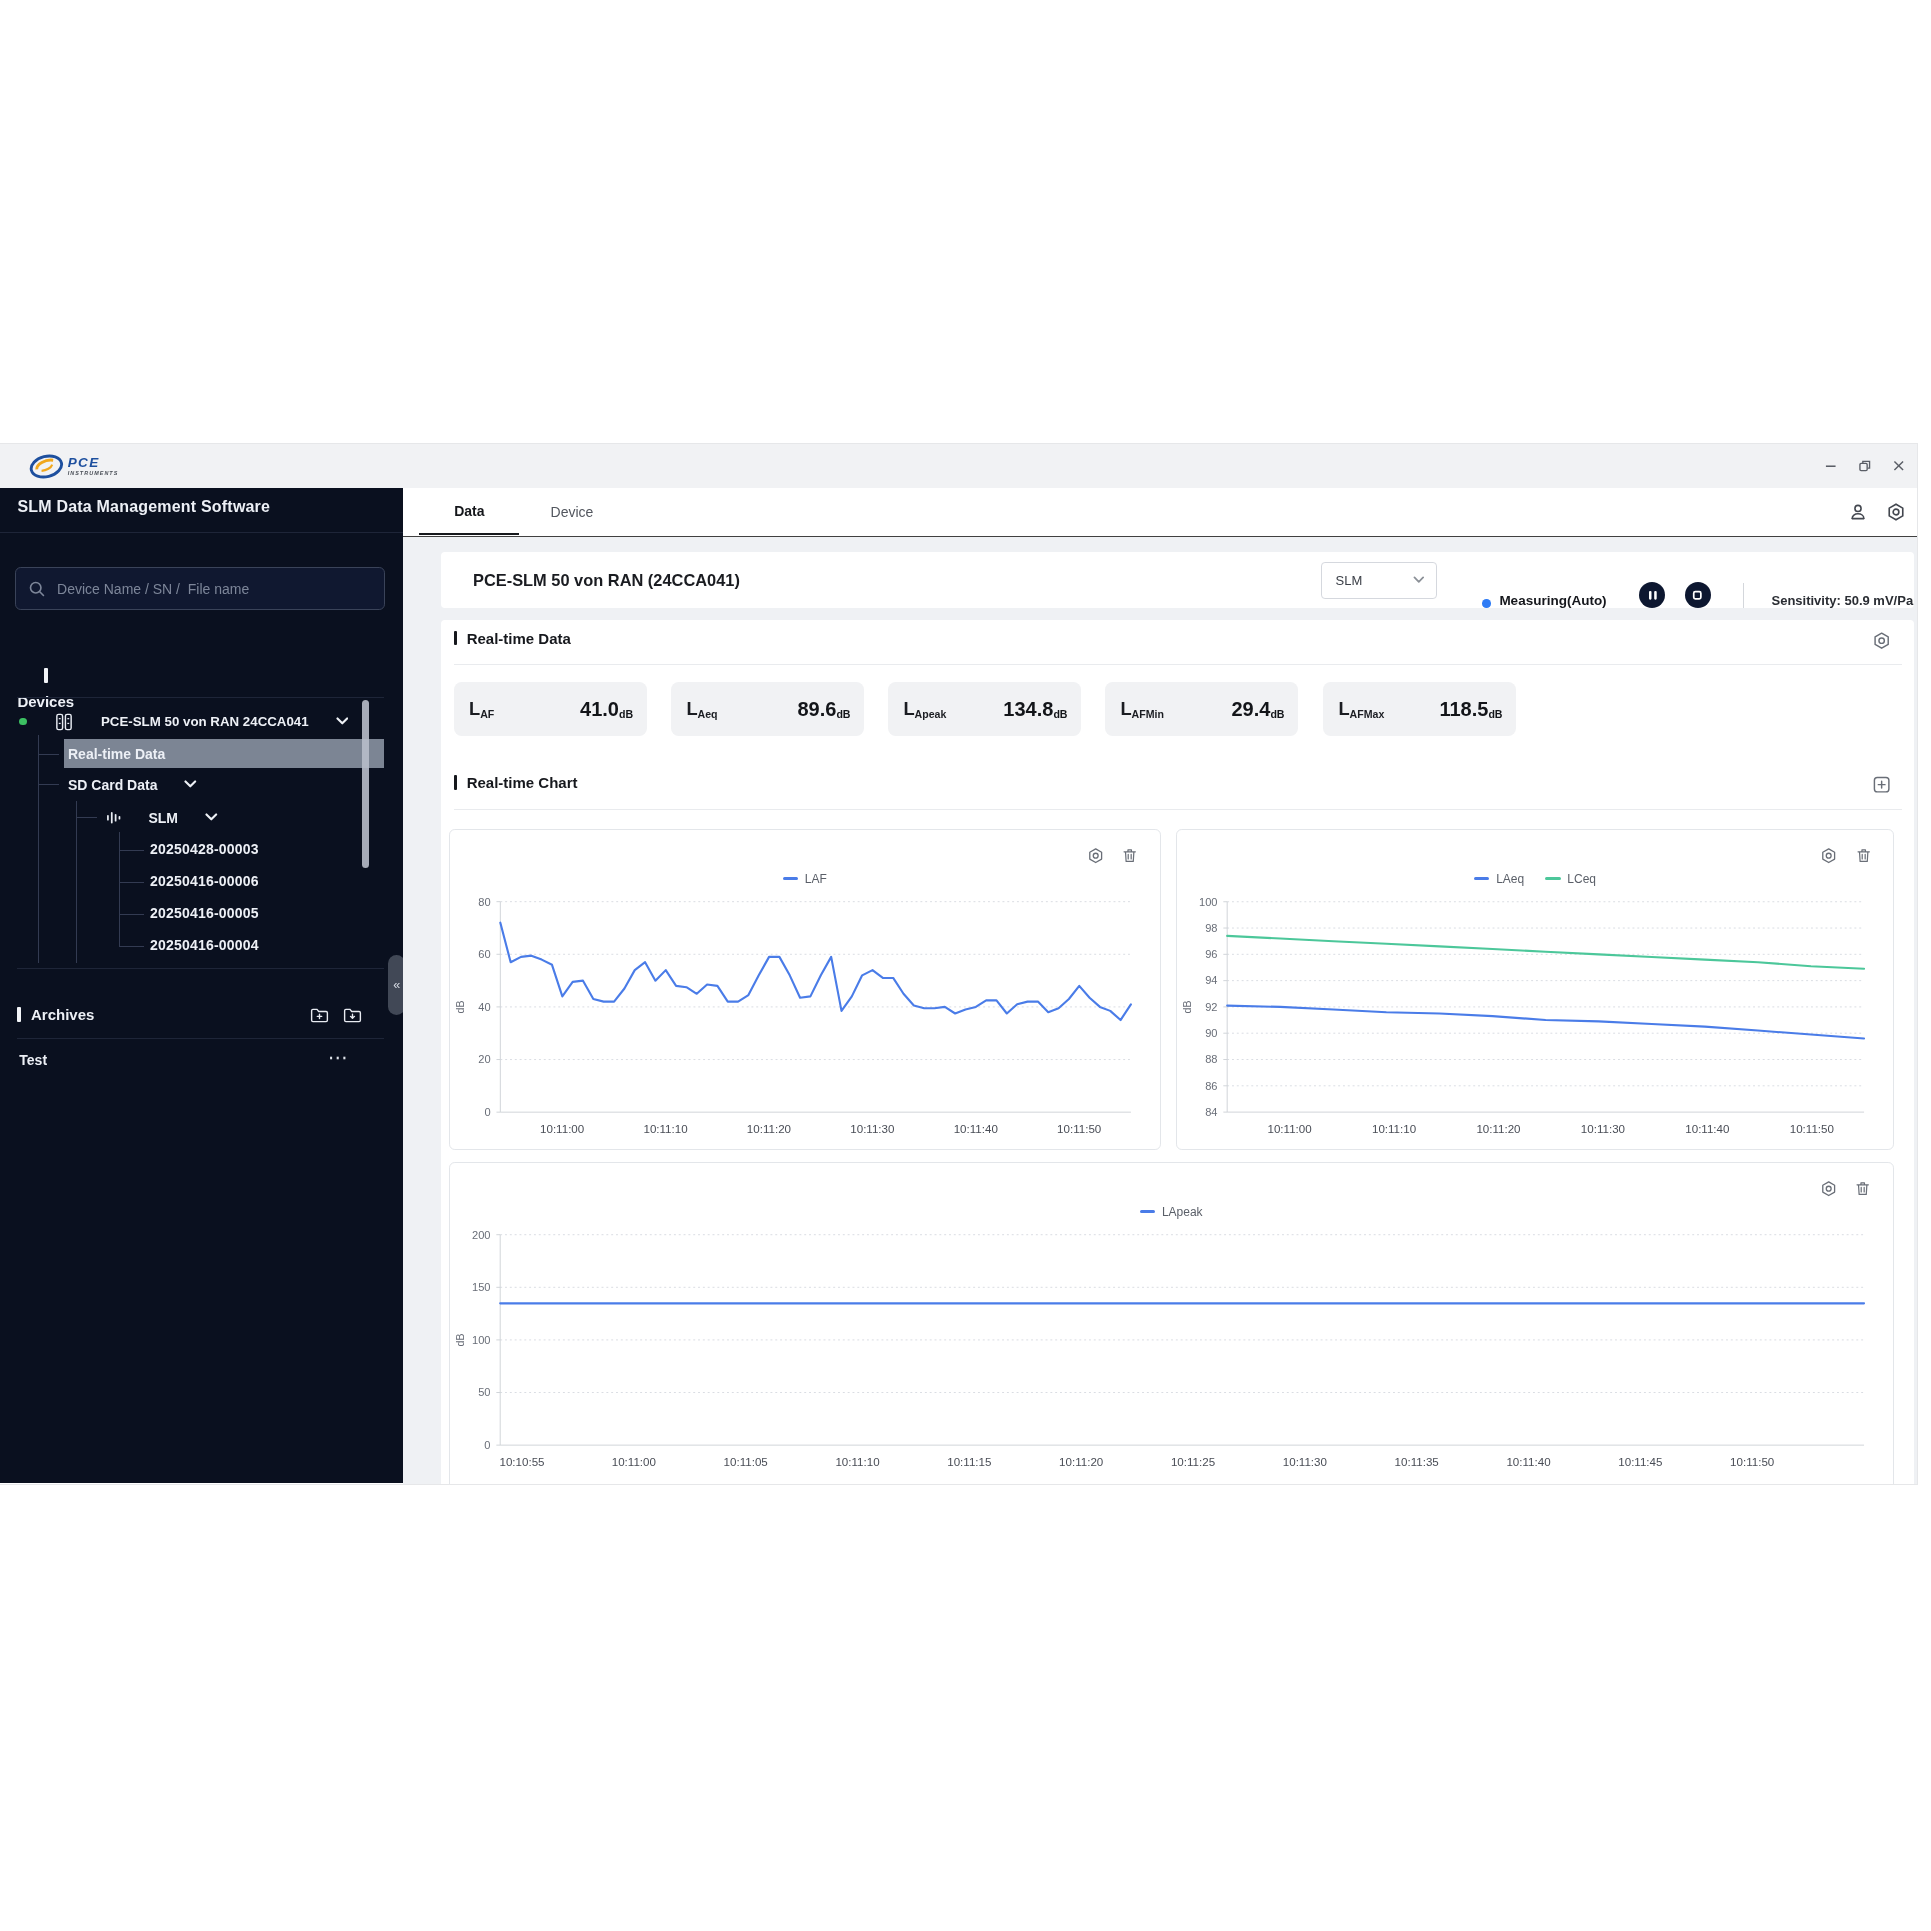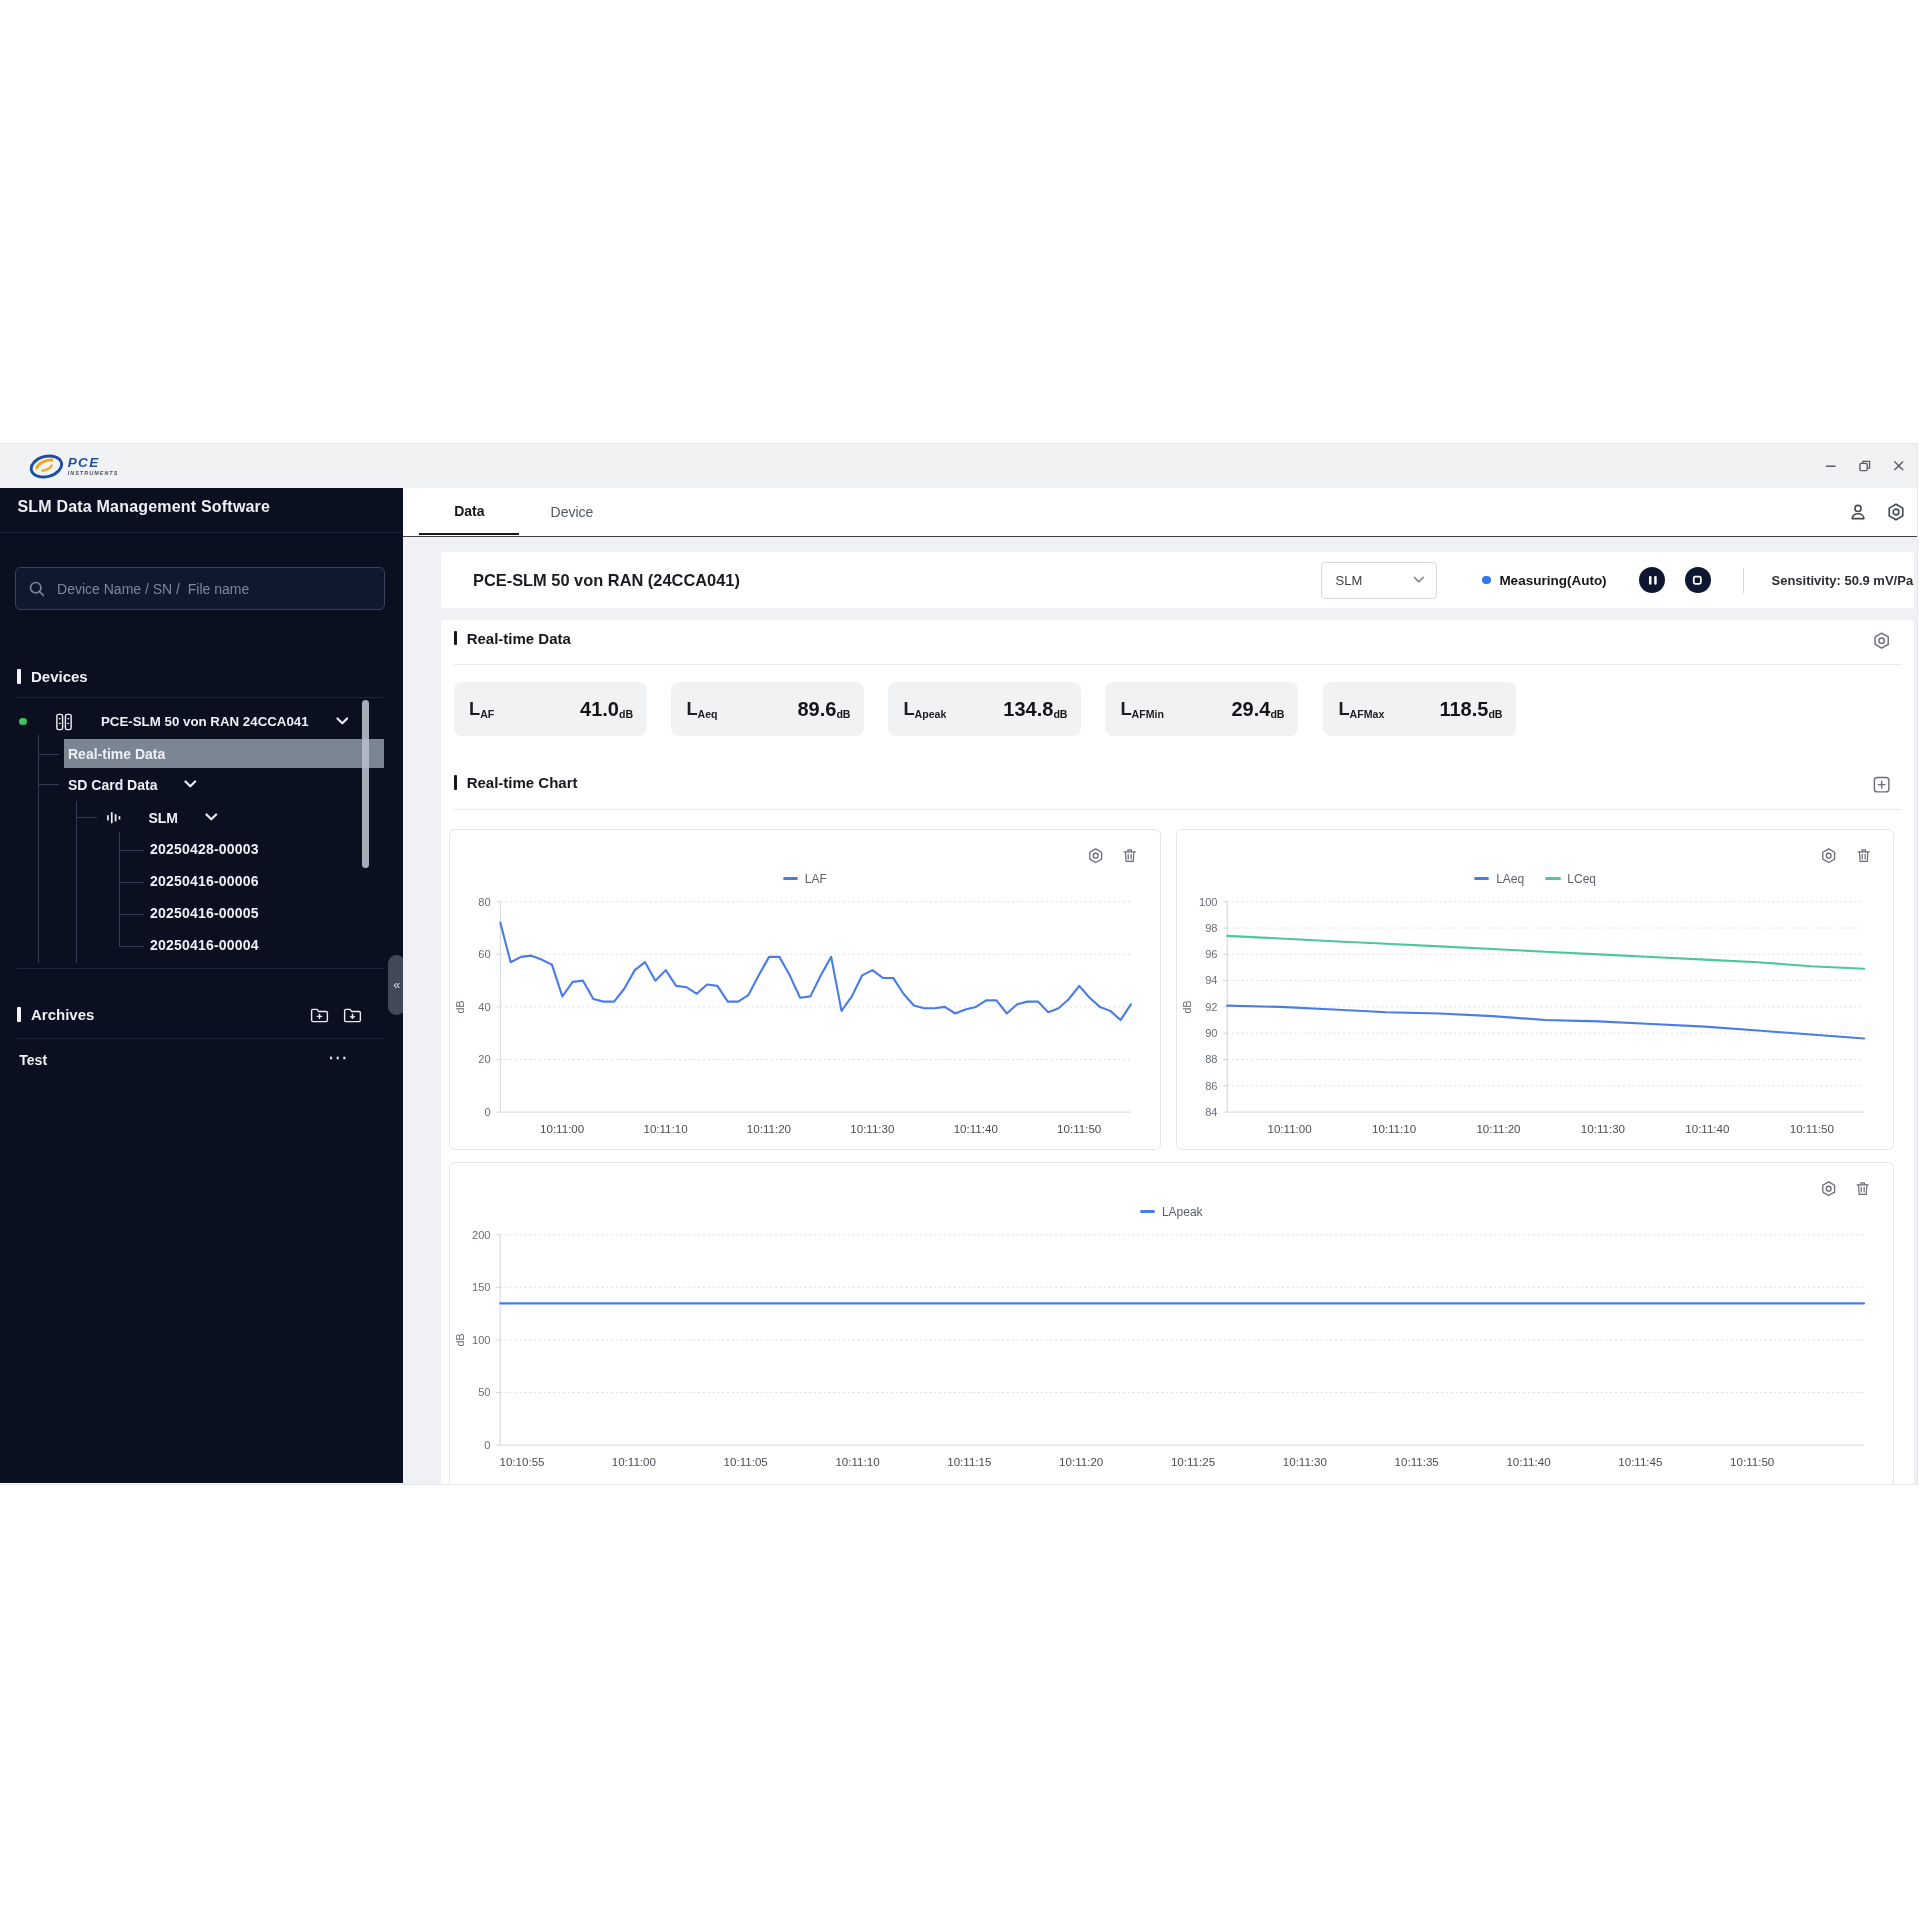--- a/index.html
+++ b/index.html
@@ -34,21 +34,21 @@
   
   .tabbar{left:403px;top:44px;width:1514px;height:48px;background:#fff;border-bottom:2px solid #404040;}
   .tab{top:0;height:47px;display:flex;align-items:center;justify-content:center;font-size:14px;color:#53575f;cursor:pointer;}
   .tab.active{color:#14161a;font-weight:700;border-bottom:2.9px solid #17191d;box-sizing:border-box;}
   .topicon{top:12.6px;width:23px;height:23px;display:flex;align-items:center;justify-content:center;cursor:pointer;}
   .main-bg{left:403px;top:93px;width:1514px;height:947px;background:#eff1f4;}
   .card{background:#fff;border-radius:3.9px;}
   .hdr-card{left:441px;top:108px;width:1473px;height:56px;}
   .hdr-title{left:32px;top:0;height:56px;display:flex;align-items:center;font-size:16.4px;font-weight:700;color:#1a1c21;}
   .mode-select{left:880px;top:9.7px;width:116px;height:37px;border:1px solid #d5d8de;border-radius:3.9px;display:flex;align-items:center;justify-content:space-between;box-sizing:border-box;padding:0 11.6px 0 13.5px;font-size:13px;color:#3c4048;cursor:pointer;background:#fff;}
-  .status-wrap{left:1041px;top:0;height:56px;display:flex;align-items:center;gap:8.7px;}
+  .status-wrap{left:1041px;top:0;height:56px;display:flex;align-items:flex-end;gap:8.7px;}
   .status-text{font-size:13.5px;color:#15171c;font-weight:600;}
   .cbtn{width:26px;height:26px;border-radius:50%;background:#0d1730;display:flex;align-items:center;justify-content:center;cursor:pointer;}
   .vdiv{width:1px;height:25px;background:#d4d7dc;}
   .sens{font-size:13px;color:#2a2d33;font-weight:600;}
 
   .main-card{left:441px;top:176px;width:1473px;height:881px;}
   .mc-sec{left:12.6px;display:flex;align-items:center;gap:9.7px;font-size:15px;font-weight:700;color:#16181d;}
   .mc-bar{width:3.4px;height:14.5px;background:#16181d;border-radius:1px;}
   .mc-div{left:12.6px;width:1448px;height:1px;background:#e9ebee;}
   .icon-btn{width:21px;height:21px;display:flex;align-items:center;justify-content:center;cursor:pointer;}
@@ -107,21 +107,21 @@
       <div class="a sb-div" style="top:44px;width:403px;"></div>
 
       <div class="a searchbox">
         <svg width="17.4" height="17.4" viewBox="0 0 18 18">
           <circle cx="8" cy="8" r="5.4" fill="none" stroke="#7d8699" stroke-width="1.7"></circle>
           <line x1="12.2" y1="12.2" x2="16" y2="16" stroke="#7d8699" stroke-width="1.7" stroke-linecap="round"></line>
         </svg>
         <input type="text" value="" placeholder="Device Name / SN /  File name" style="">
       </div>
 
-      <div class="a sec-head" style="left:17.4px;top:180px;">
+      <div class="a sec-head" style="left:17.4px;top:180px;flex-direction:column;">
         <span class="sec-bar"></span>
         <span>Devices</span>
       </div>
       <div class="a sb-div" style="left:17.4px;top:209px;width:367px;"></div>
 
       <div class="a trow" style="left:19.3px;top:220px;height:27px;font-size:13.3px;">
         <span class="dot" style="width:7.7px;height:7.7px;background:#3cc062;"></span>
         <svg width="20" height="20" viewBox="0 0 21 21">
           <rect x="3" y="2.5" width="6" height="16" rx="1.8" fill="none" stroke="#e9edf4" stroke-width="1.5"></rect>
           <rect x="12" y="2.5" width="6" height="16" rx="1.8" fill="none" stroke="#e9edf4" stroke-width="1.5"></rect>

